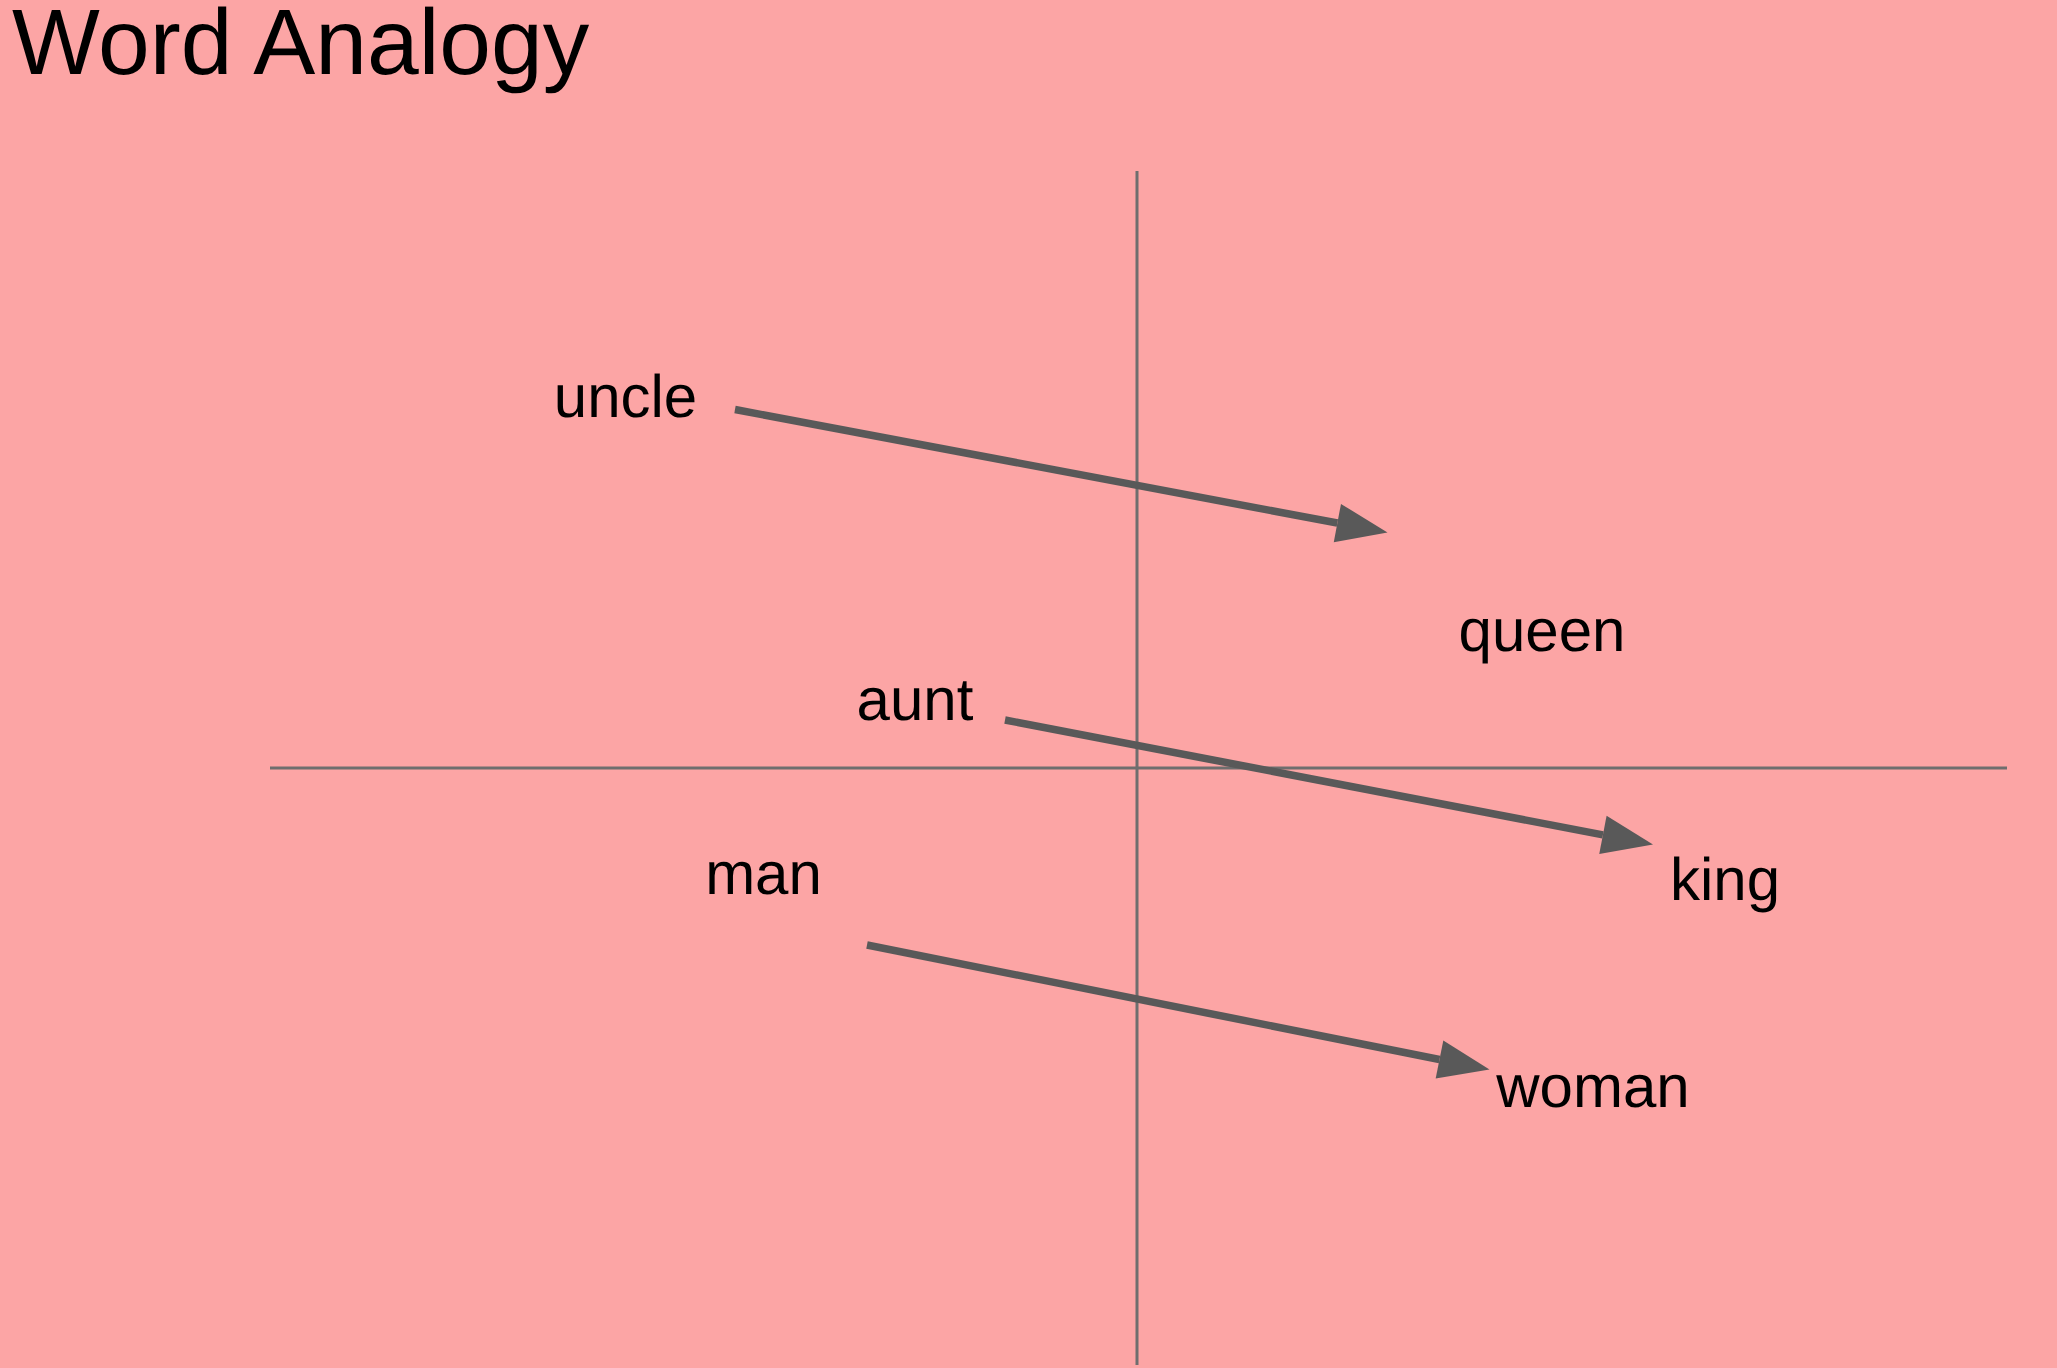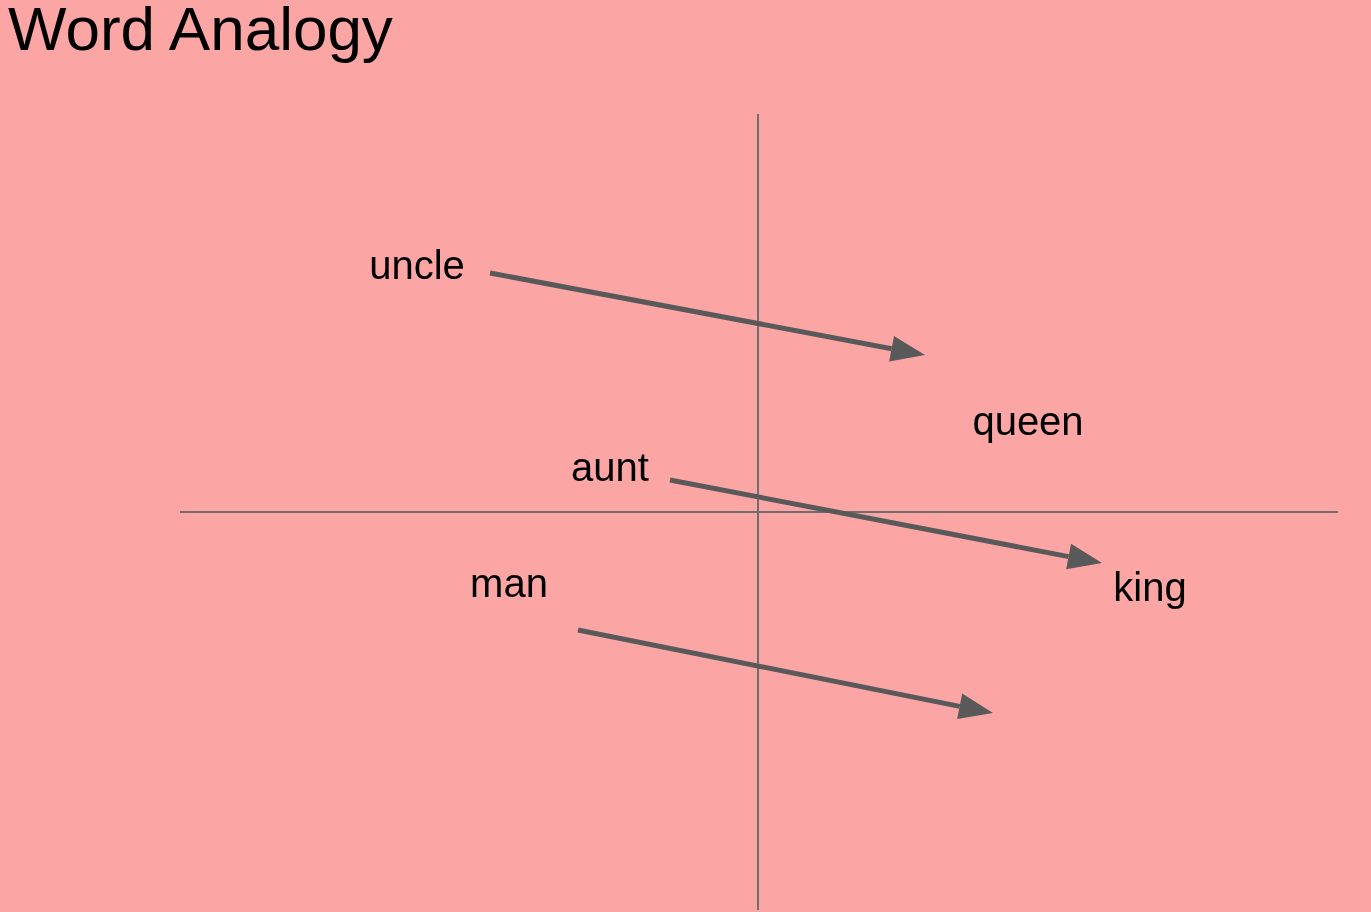--- a/index.html
+++ b/index.html
@@ -63,14 +63,15 @@
       <polygon points="1102,563 1066.1578548113846,569.3514272630806 1071.0635026402063,543.8184168769241" fill="#595959"></polygon>
       <line x1="578" y1="630" x2="959.6602570265087" y2="706.3320514053017" stroke="#595959" stroke-width="5"></line>
       <polygon points="993,713 957.1107472697123,719.0796001892837 962.2097667833051,693.5845026213198" fill="#595959"></polygon>
     </svg>
   <div class="label-layer">
       <div class="word-label" style="left: 417px; top: 265px; color: rgb(0, 0, 0);">uncle</div>
       <div class="word-label" style="left: 1028px; top: 381px; color: rgb(0, 0, 0); margin-top: 40px;">queen</div>
       <div class="word-label" style="left: 610px; top: 467px; color: rgb(0, 0, 0);">aunt</div>
       <div class="word-label" style="left: 1150px; top: 587px; color: rgb(0, 0, 0);">king</div>
       <div class="word-label" style="left: 509px; top: 583px; color: rgb(0, 0, 0);">man</div>
+      <div class="word-label" style="left: 1062px; top: 725px; color: rgb(0, 0, 0);">woman</div>
     </div>
 </div>
 
 </body></html>

